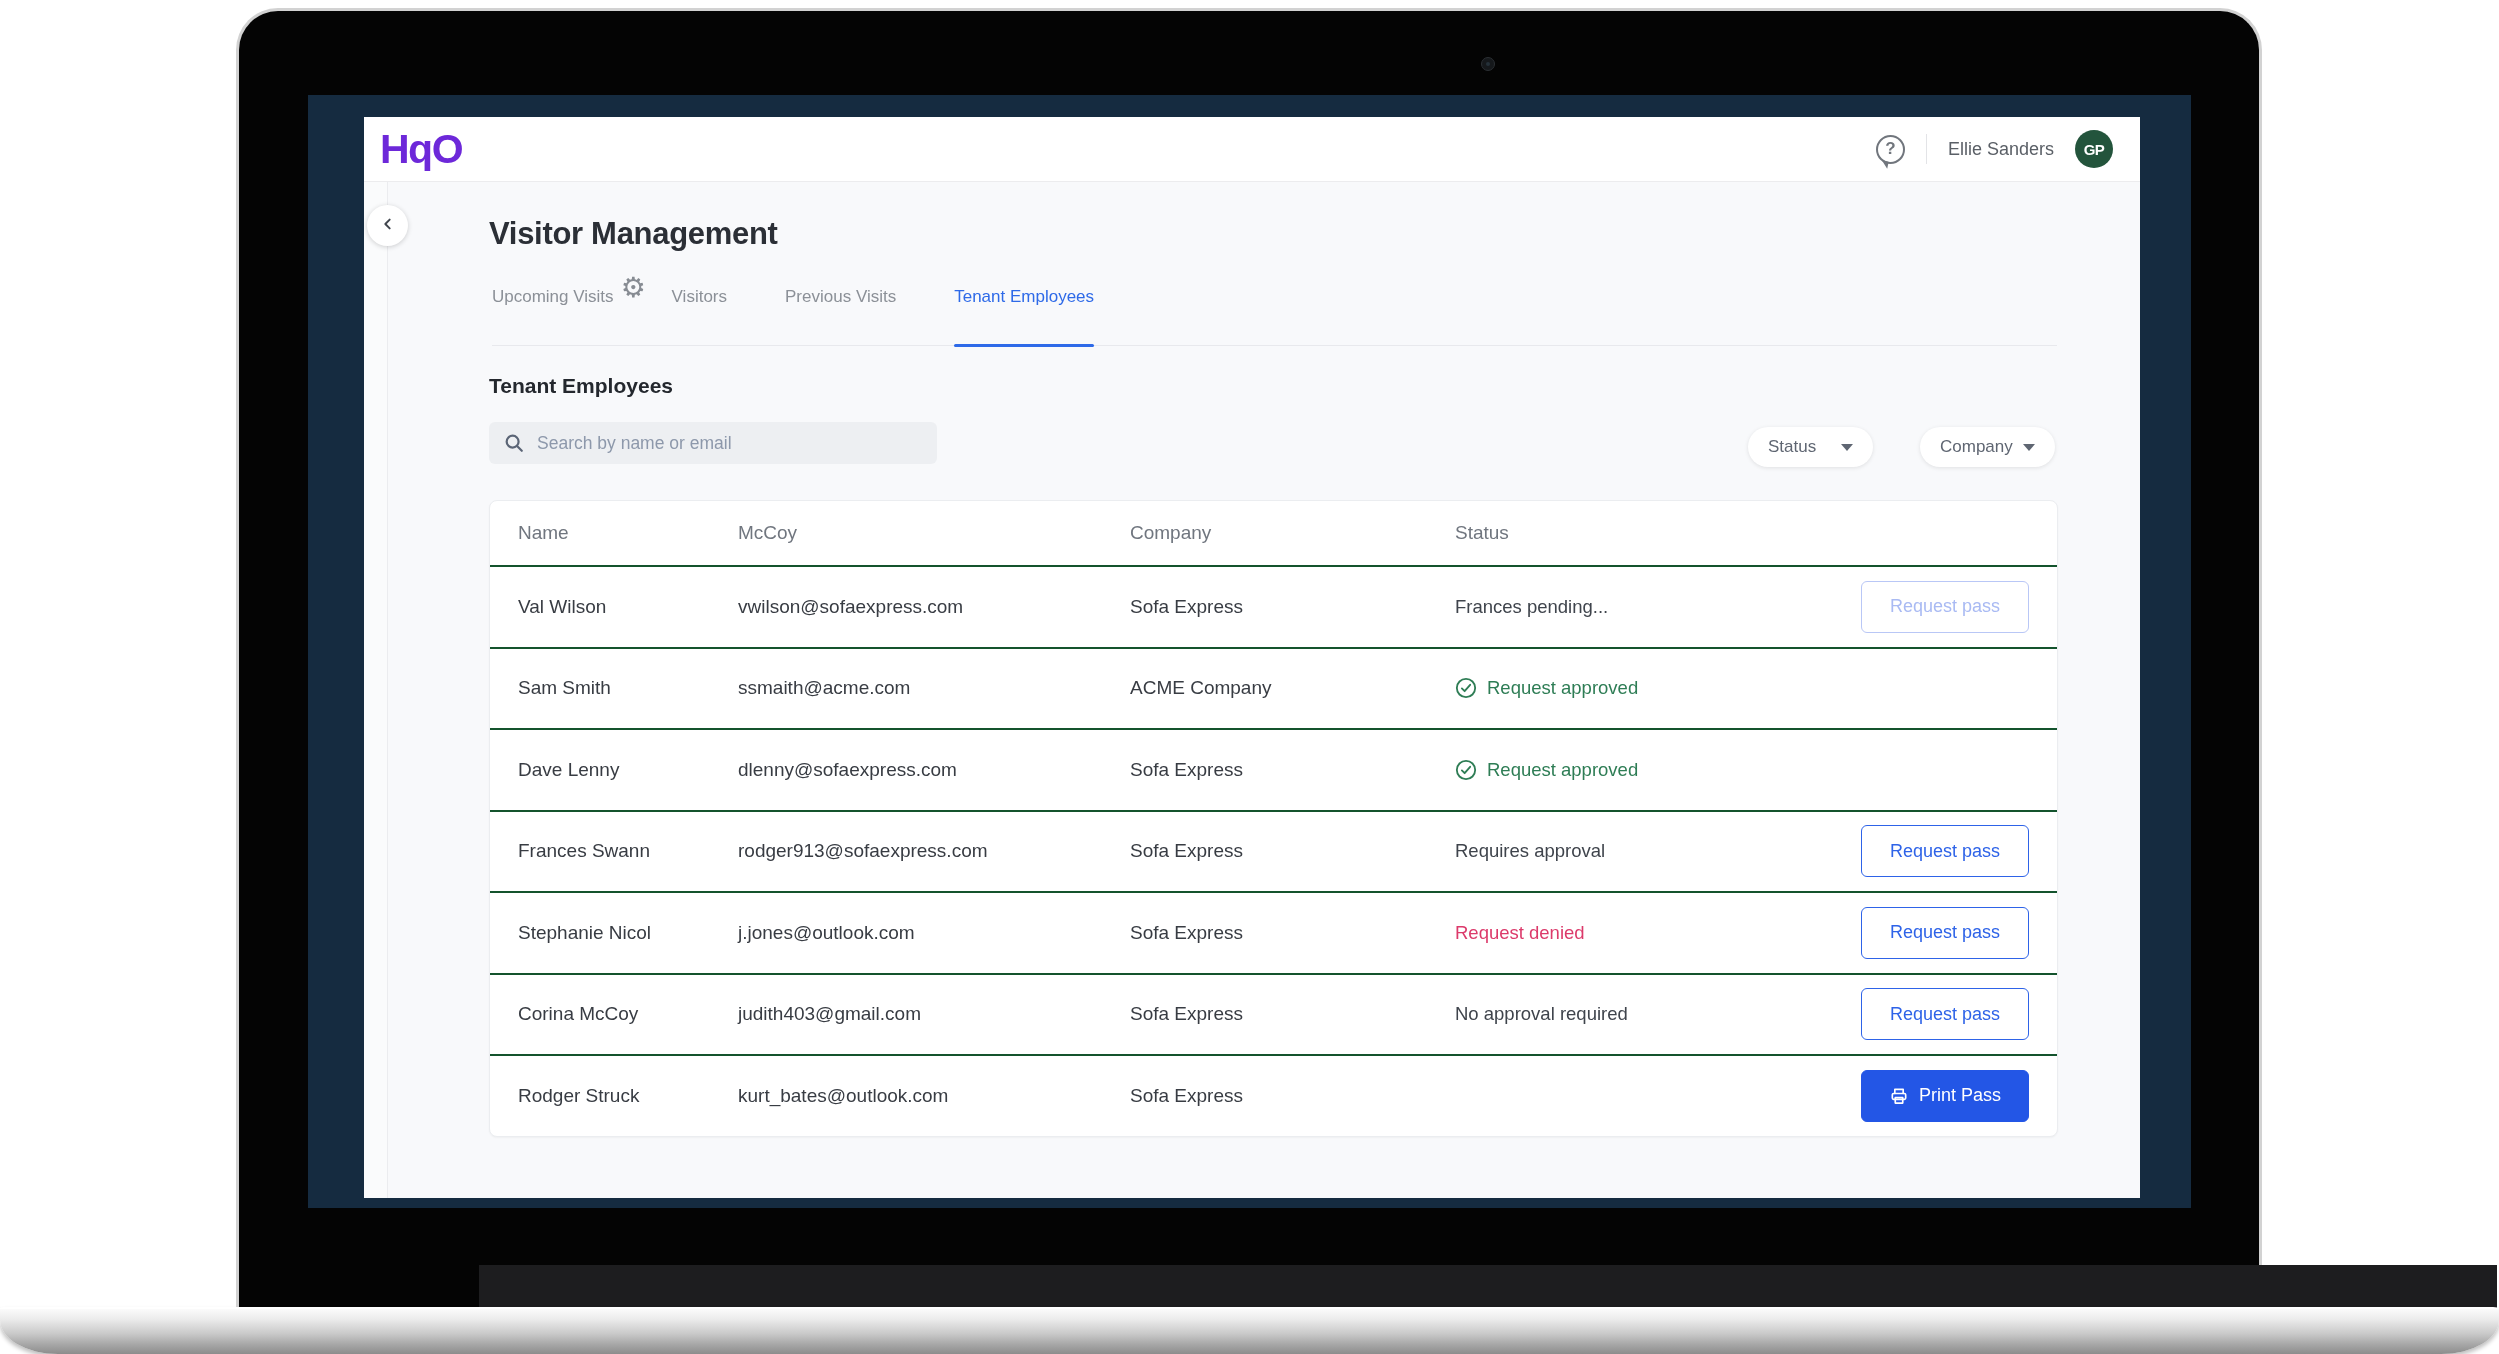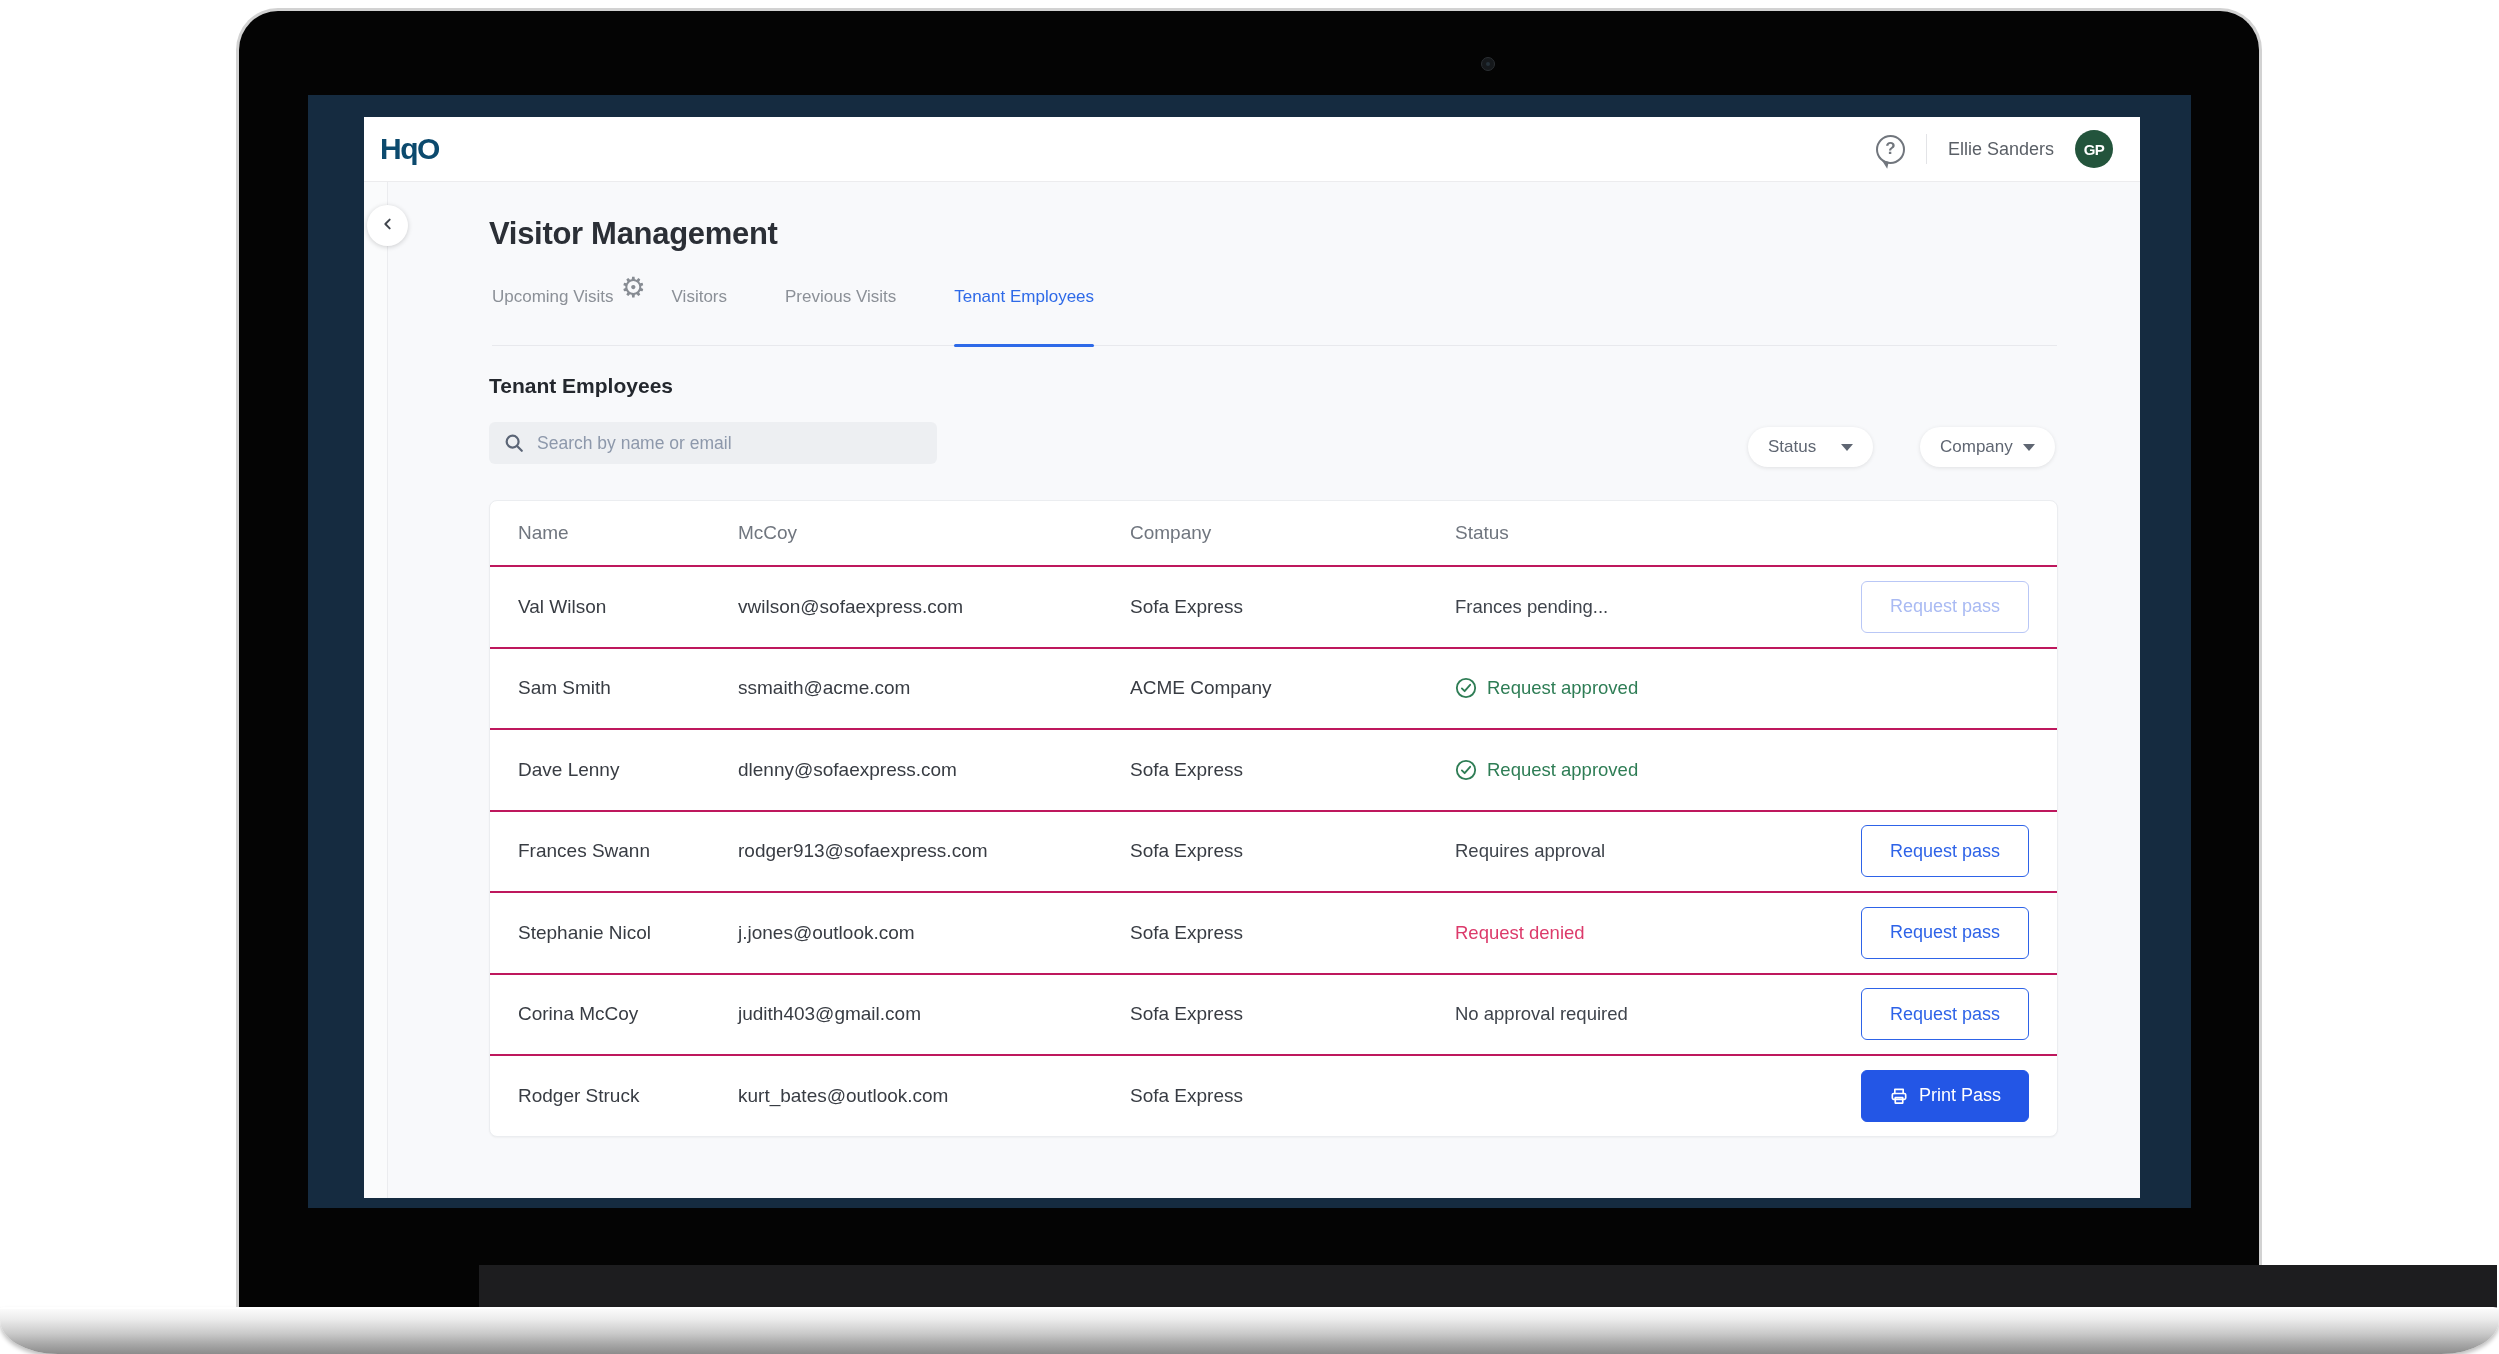--- a/index.html
+++ b/index.html
@@ -17,21 +17,21 @@
   .base { position:absolute; left:0; top:1307px; width:2499px; height:47px;
     background:linear-gradient(#fbfbfb 0%, #ececec 22%, #c9c9c9 55%, #a8a8a8 78%, #8c8c8c 100%);
     border-top:2px solid #ffffff; border-radius:6px 6px 58px 58px / 2px 2px 34px 34px;
     box-shadow:0 3px 4px rgba(0,0,0,0.25); }
 
   
   .app { position:absolute; left:364px; top:117px; width:1776px; height:1081px; background:#ffffff; overflow:hidden; }
 
   .app-header { position:absolute; left:0; top:0; right:0; height:65px; background:#ffffff;
     border-bottom:1px solid #ececee; display:flex; align-items:center; padding:0 27px 0 16px; z-index:5; }
-  .logo { font-size:30px; font-weight:800; color:#0c4a6e; letter-spacing:-1.5px; }
+  .logo { font-size:41px; font-weight:800; color:#6d28d9; letter-spacing:-1.5px; }
   .nav { display:flex; margin-left:72px; gap:57px; height:100%; }
   .nav-item { position:relative; display:flex; align-items:center; height:100%; font-size:18px; color:#454a52; cursor:pointer; }
   .nav-item.active { color:#2e6ae8; font-weight:500; }
   .nav-item.active::after { content:''; position:absolute; left:-6px; right:-6px; bottom:6px; height:3px; background:#2e6ae8; border-radius:2px; }
   .header-right { margin-left:auto; display:flex; align-items:center; gap:21px; }
   .help-icon { position:relative; width:29px; height:29px; border:2px solid #71767d; border-radius:50%;
     display:flex; align-items:center; justify-content:center; font-size:17px; font-weight:700; color:#71767d; cursor:pointer; }
   .help-icon::after { content:''; position:absolute; left:3px; bottom:-6px; border-left:7px solid transparent;
     border-right:0 solid transparent; border-top:7px solid #71767d; transform:rotate(12deg); }
   .hdr-divider { width:1px; height:30px; background:#e3e4e7; }
@@ -65,21 +65,21 @@
   .pill { height:40px; background:#ffffff; border-radius:999px; box-shadow:0 1px 4px rgba(0,0,0,0.10);
     display:flex; align-items:center; justify-content:space-between; padding:0 20px; font-size:17px; color:#5f6672; cursor:pointer; }
   .pill.status-pill { width:125px; }
   .pill.company-pill { width:135px; }
   .caret-down-icon { width:0; height:0; border-left:6px solid transparent; border-right:6px solid transparent; border-top:7px solid #5f6672; }
 
   .card { position:absolute; left:125px; top:318px; width:1569px; background:#ffffff; border:1px solid #ebedf0;
     border-radius:8px; box-shadow:0 1px 2px rgba(0,0,0,0.04); overflow:hidden; }
   .thead, .trow { display:grid; grid-template-columns:220px 392px 325px 1fr 200px; align-items:center; padding:0 28px; }
   .thead { height:64px; font-size:19px; color:#70767f; }
-  .trow { height:81.5px; border-top:2px solid #be185d; font-size:19px; color:#383c43; }
+  .trow { height:81.5px; border-top:2px solid #14532d; font-size:19px; color:#383c43; }
   .cell-action { display:flex; justify-content:flex-end; }
 
   .status { display:flex; align-items:center; gap:10px; font-size:18.5px; color:#3f444c; }
   .status .check-icon { display:none; }
   .status.st-approved { color:#2e7d55; }
   .status.st-denied { color:#dc3a6b; }
 
   .action-btn { height:52px; min-width:168px; border-radius:6px; font-size:18px; font-weight:500;
     display:flex; align-items:center; justify-content:center; gap:10px; cursor:pointer; background:#ffffff;
     border:1.5px solid #2e63e8; color:#2e63e8; font-family:"Liberation Sans", sans-serif; }

